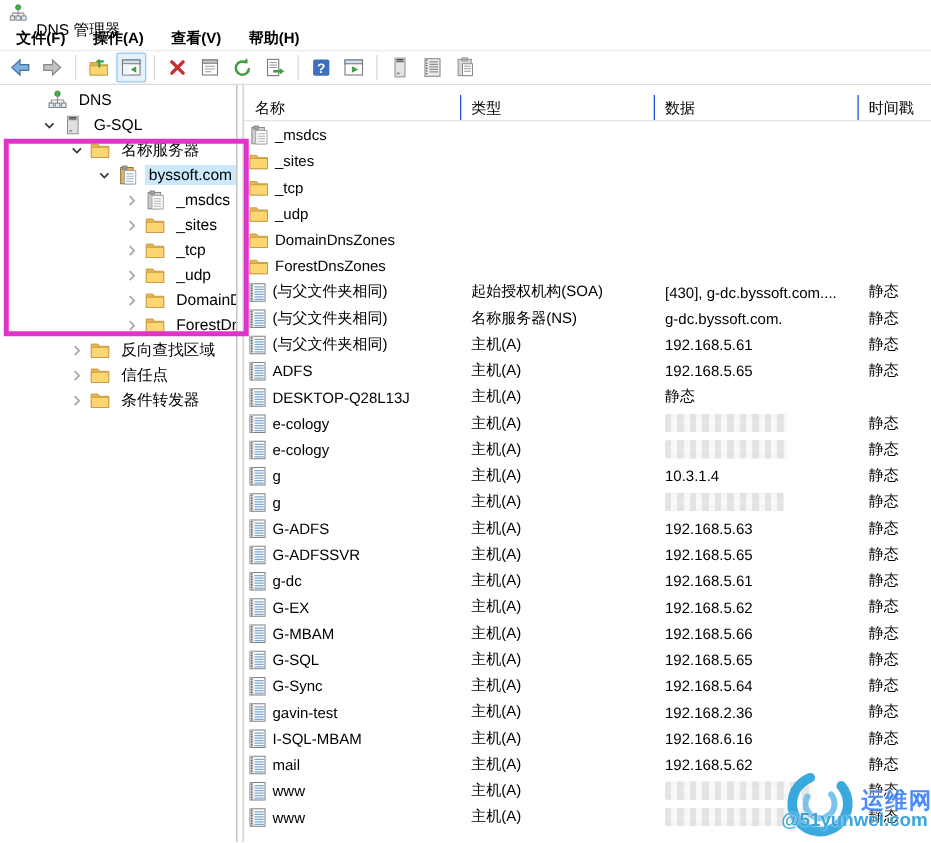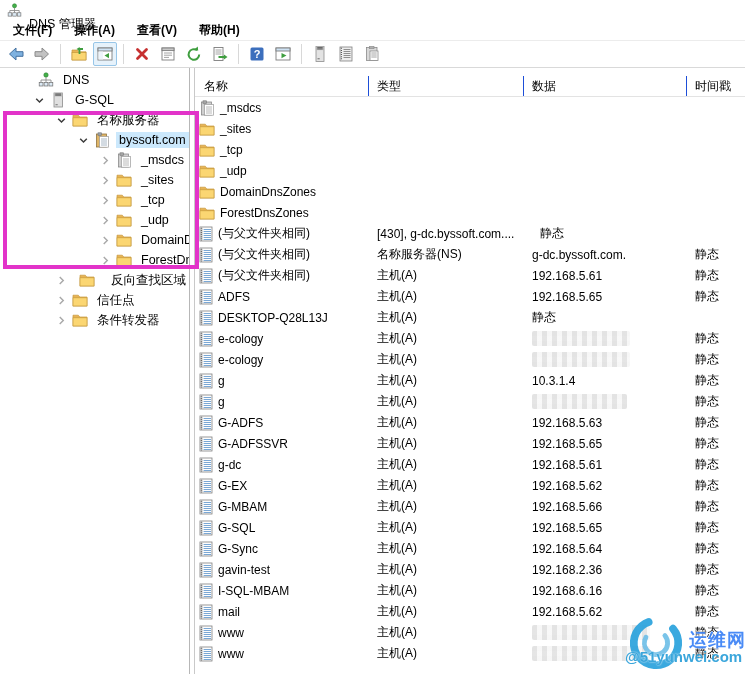--- a/index.html
+++ b/index.html
@@ -329,21 +329,21 @@
           <span class="chevslot">
             <svg class="chev" viewBox="0 0 10 10">
               <path d="M3.4 1.8 L6.6 5 L3.4 8.2" fill="none" stroke="#a9a9a9" stroke-width="1.3"></path>
             </svg>
           </span>
           <svg class="ic16">
             <use href="#i-folder"></use>
           </svg>
           <span class="tlabel">ForestDnsZones</span>
         </div>
-        <div class="trow" style="padding-left: 24px; justify-content: space-between;">
+        <div class="trow" style="padding-left: 24px;">
           <span class="chevslot">
             <svg class="chev" viewBox="0 0 10 10">
               <path d="M3.4 1.8 L6.6 5 L3.4 8.2" fill="none" stroke="#a9a9a9" stroke-width="1.3"></path>
             </svg>
           </span>
           <svg class="ic16">
             <use href="#i-folder"></use>
           </svg>
           <span class="tlabel">反向查找区域</span>
         </div>
@@ -457,20 +457,21 @@
             </div>
             <div class="lcell c-ts"></div>
           </div>
           <div class="lrow">
             <div class="lcell c-name">
               <svg class="icn">
                 <use href="#i-record"></use>
               </svg>
               <span>(与父文件夹相同)</span>
             </div>
+            <div class="lcell c-type">起始授权机构(SOA)</div>
             <div class="lcell c-data">
               <span>[430], g-dc.byssoft.com....</span>
             </div>
             <div class="lcell c-ts">静态</div>
           </div>
           <div class="lrow">
             <div class="lcell c-name">
               <svg class="icn">
                 <use href="#i-record"></use>
               </svg>

